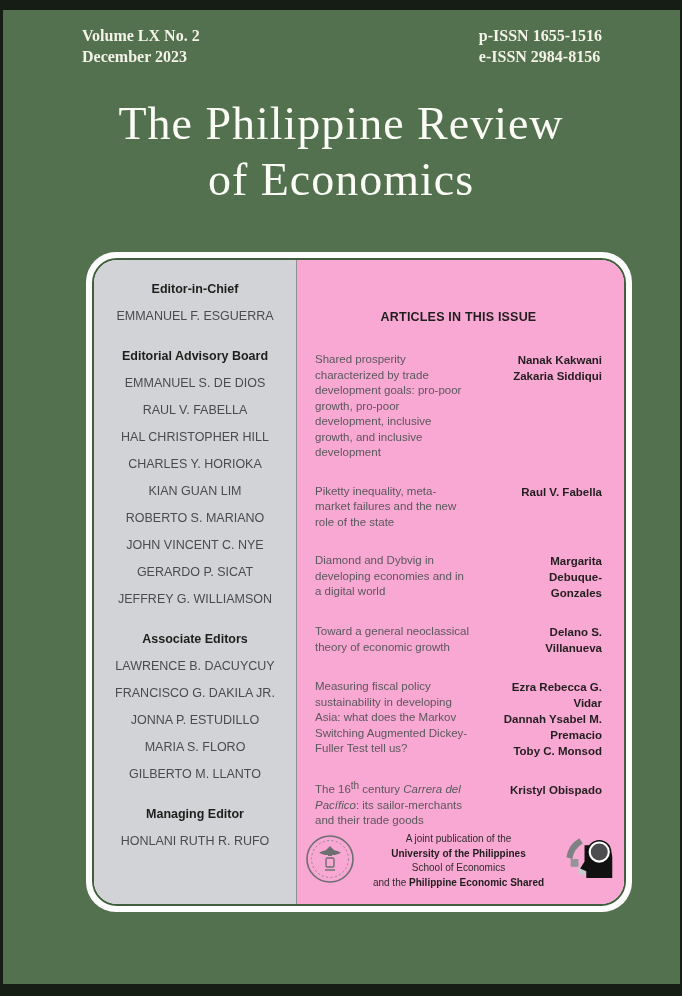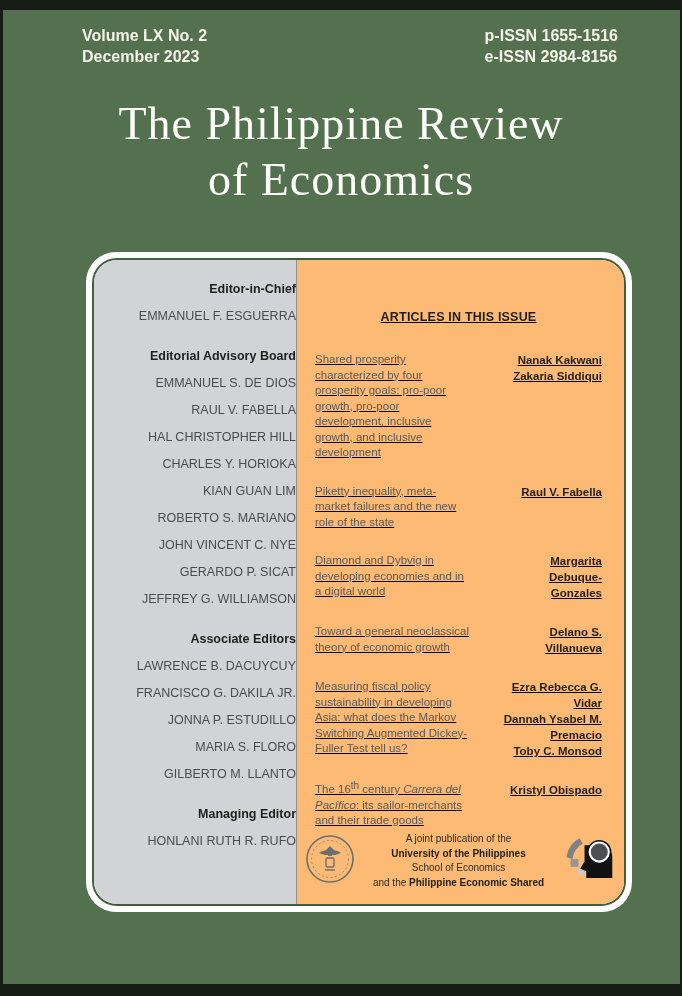--- a/index.html
+++ b/index.html
@@ -11,24 +11,24 @@
     overflow:hidden;
     margin:0 auto;
   }
   .bg{
     position:absolute;
     left:3px;top:10px;right:2px;bottom:12px;
     background:#53714f;
   }
   
   .masthead{
-    position:absolute;left:82px;right:64px;top:26px;
+    position:absolute;left:82px;right:80px;top:26px;
     display:flex;justify-content:space-between;
     color:#f4f2e9;
-    font-family:Liberation Sans, sans-serif;
+    font-family:Liberation Serif, serif;
     font-weight:bold;font-size:16px;line-height:1.3;
   }
   .masthead .right{text-align:left;}
   
   .journal-title{
     position:absolute;left:0;right:0;top:96px;
     text-align:center;
     color:#fdfdf8;
     font-family:Liberation Serif, serif;
     font-size:46px;line-height:56px;letter-spacing:1px;
@@ -45,27 +45,27 @@
     border:2px solid #40603d;border-radius:25px;
     overflow:hidden;display:flex;
   }
   
   .ed-panel{
     width:203px;flex:0 0 203px;box-sizing:border-box;
     background:#d2d3d6;border-right:1px solid #8f9092;
     text-align:center;padding-top:22px;
     color:#4a4b4d;
   }
-  .ed-section{margin-bottom:19px;text-align:right;}
+  .ed-section{margin-bottom:19px;}
   .ed-heading{font-weight:bold;font-size:12.5px;color:#1e1e1c;margin-bottom:7px;}
   .ed-name{font-size:12.5px;line-height:27px;white-space:nowrap;}
   
   .art-panel{
-    flex:1;background:#fdba74;position:relative;
-    box-sizing:border-box;padding:50px 22px 16px 18px;text-decoration:underline;
+    flex:1;background:#f9a8d4;position:relative;
+    box-sizing:border-box;padding:50px 22px 16px 18px;
   }
   .art-heading{
     text-align:center;font-weight:bold;font-size:12.5px;color:#1e1e1c;
     letter-spacing:.2px;margin-bottom:28px;
   }
   .article{display:flex;justify-content:space-between;margin-bottom:23px;}
   .article .a-title{
     width:58%;font-size:11.5px;line-height:15.5px;color:#58595b;
   }
   .article .a-title .it{font-style:italic;}
@@ -138,21 +138,21 @@
           <div class="ed-section">
             <div class="ed-heading">Managing Editor</div>
             <div class="ed-name">HONLANI RUTH R. RUFO</div>
           </div>
         </div>
 
       <div class="art-panel">
         <div class="art-heading">ARTICLES IN THIS ISSUE</div>
         <div id="articles-list">
             <div class="article">
-              <div class="a-title"><span>Shared prosperity characterized by four prosperity goals: pro-poor growth, pro-poor development, inclusive growth, and inclusive development</span></div>
+              <div class="a-title"><span>Shared prosperity characterized by trade development goals: pro-poor growth, pro-poor development, inclusive growth, and inclusive development</span></div>
               <div class="a-authors">
                 <div>Nanak Kakwani</div>
                 <div>Zakaria Siddiqui</div>
               </div>
             </div>
             <div class="article">
               <div class="a-title"><span>Piketty inequality, meta-market failures and the new role of the state</span></div>
               <div class="a-authors">
                 <div>Raul V. Fabella</div>
               </div>

